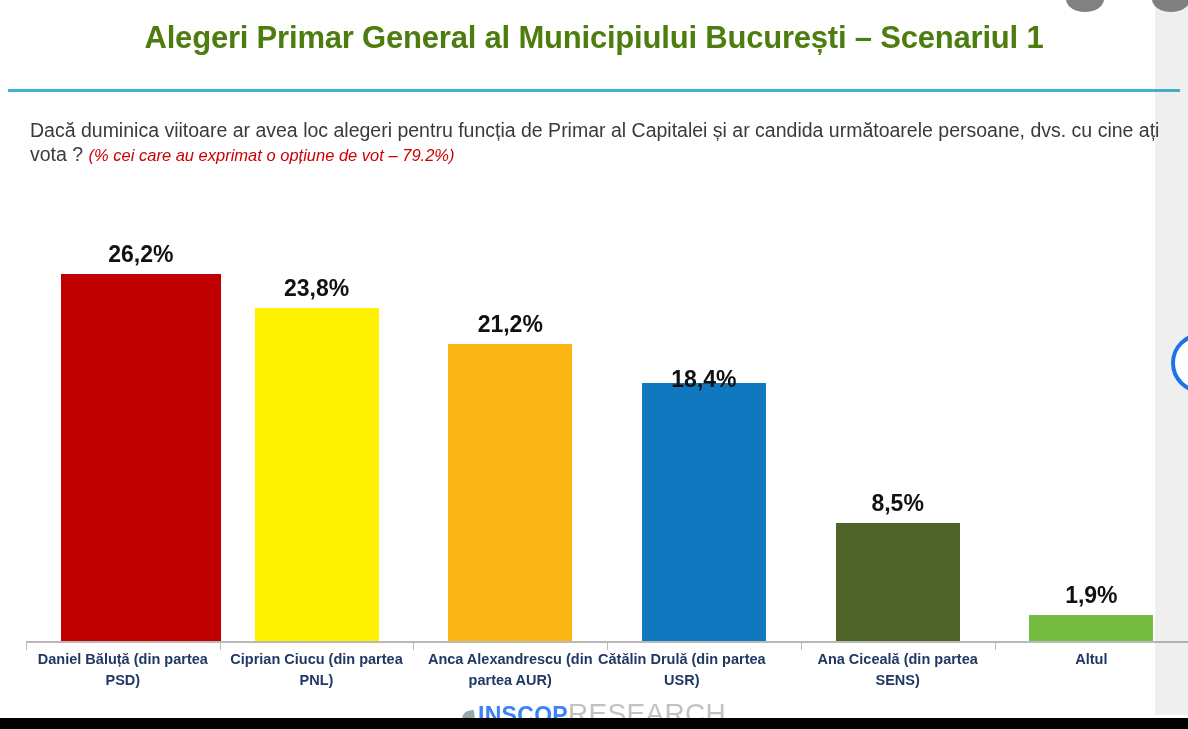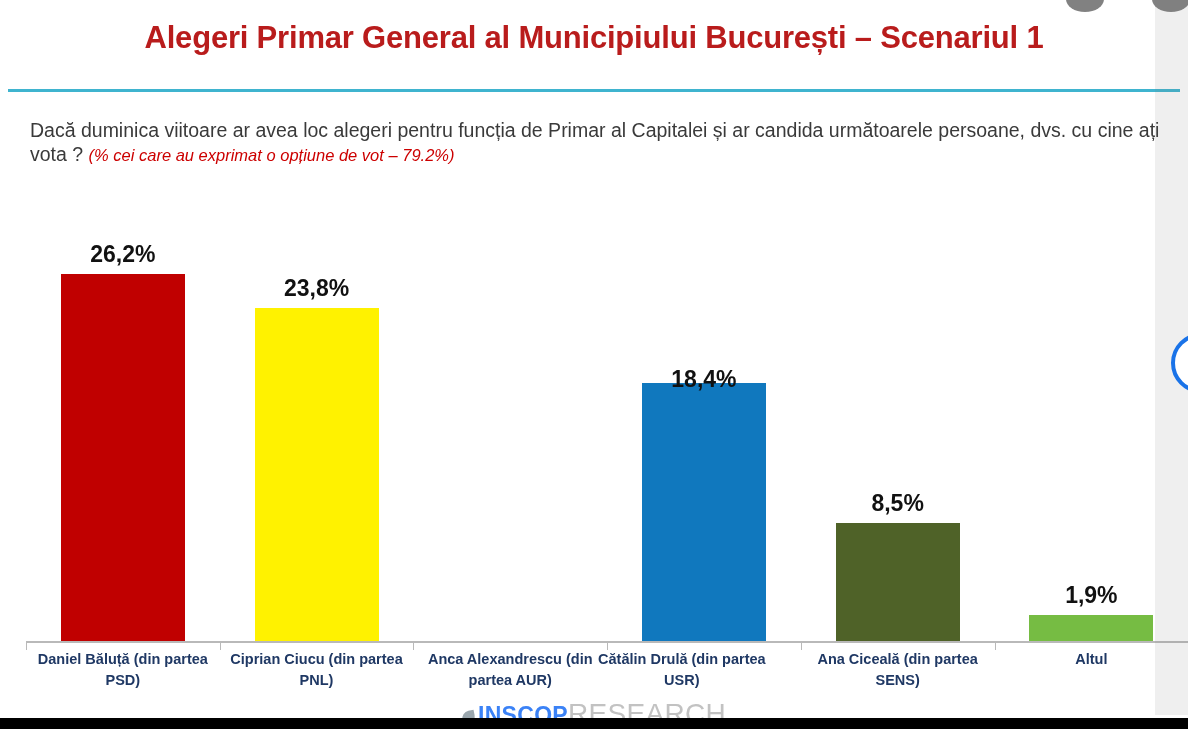--- a/index.html
+++ b/index.html
@@ -33,21 +33,21 @@
 
   
   .title {
     position: absolute;
     left: 0;
     top: 20px;
     width: 1188px;
     text-align: center;
     font-size: 31px;
     font-weight: bold;
-    color: #b91c1c;
+    color: #4d7c0f;
     letter-spacing: -0.2px;
     white-space: nowrap;
   }
   .title-rule {
     position: absolute;
     left: 8px;
     top: 89px;
     width: 1172px;
     height: 3px;
     background: #3FB4CF;
@@ -199,27 +199,31 @@
 
   <div class="title">Alegeri Primar General al Municipiului București – Scenariul 1</div>
   <div class="title-rule"></div>
 
   <div class="question">
     <span>Dacă duminica viitoare ar avea loc alegeri pentru funcția de Primar al Capitalei și ar candida următoarele persoane, dvs. cu cine ați vota ?</span>
     <span class="note">(% cei care au exprimat o opțiune de vot – 79.2%)</span>
   </div>
 
   <div class="plot">
-      <div class="bar-wrap" style="left: 60.85px; width: 124px; height: 441px;">
+      <div class="bar-wrap" style="left: 60.85px; width: 124px; height: 441px; padding-left: 36px;">
         <div class="bar" style="height: 368.11px; background: rgb(192, 0, 0);"></div>
         <div class="bar-value" style="bottom: 374.11px;">26,2%</div>
       </div>
       <div class="bar-wrap" style="left: 254.55px; width: 124px; height: 441px;">
         <div class="bar" style="height: 334.39px; background: rgb(255, 242, 0);"></div>
         <div class="bar-value" style="bottom: 340.39px;">23,8%</div>
+      </div>
+      <div class="bar-wrap" style="left: 448.25px; width: 124px; height: 441px;">
+        <div class="bar" style="height: 297.86px; background: rgb(251, 182, 21);"></div>
+        <div class="bar-value" style="bottom: 303.86px;">21,2%</div>
       </div>
       <div class="bar-wrap" style="left: 641.95px; width: 124px; height: 441px;">
         <div class="bar" style="height: 258.52px; background: rgb(16, 120, 190);"></div>
         <div class="bar-value" style="bottom: 249px; margin-top: 20px;">18,4%</div>
       </div>
       <div class="bar-wrap" style="left: 835.65px; width: 124px; height: 441px;">
         <div class="bar" style="height: 119.425px; background: rgb(79, 98, 40);"></div>
         <div class="bar-value" style="bottom: 125.425px;">8,5%</div>
       </div>
       <div class="bar-wrap" style="left: 1029.35px; width: 124px; height: 441px;">

